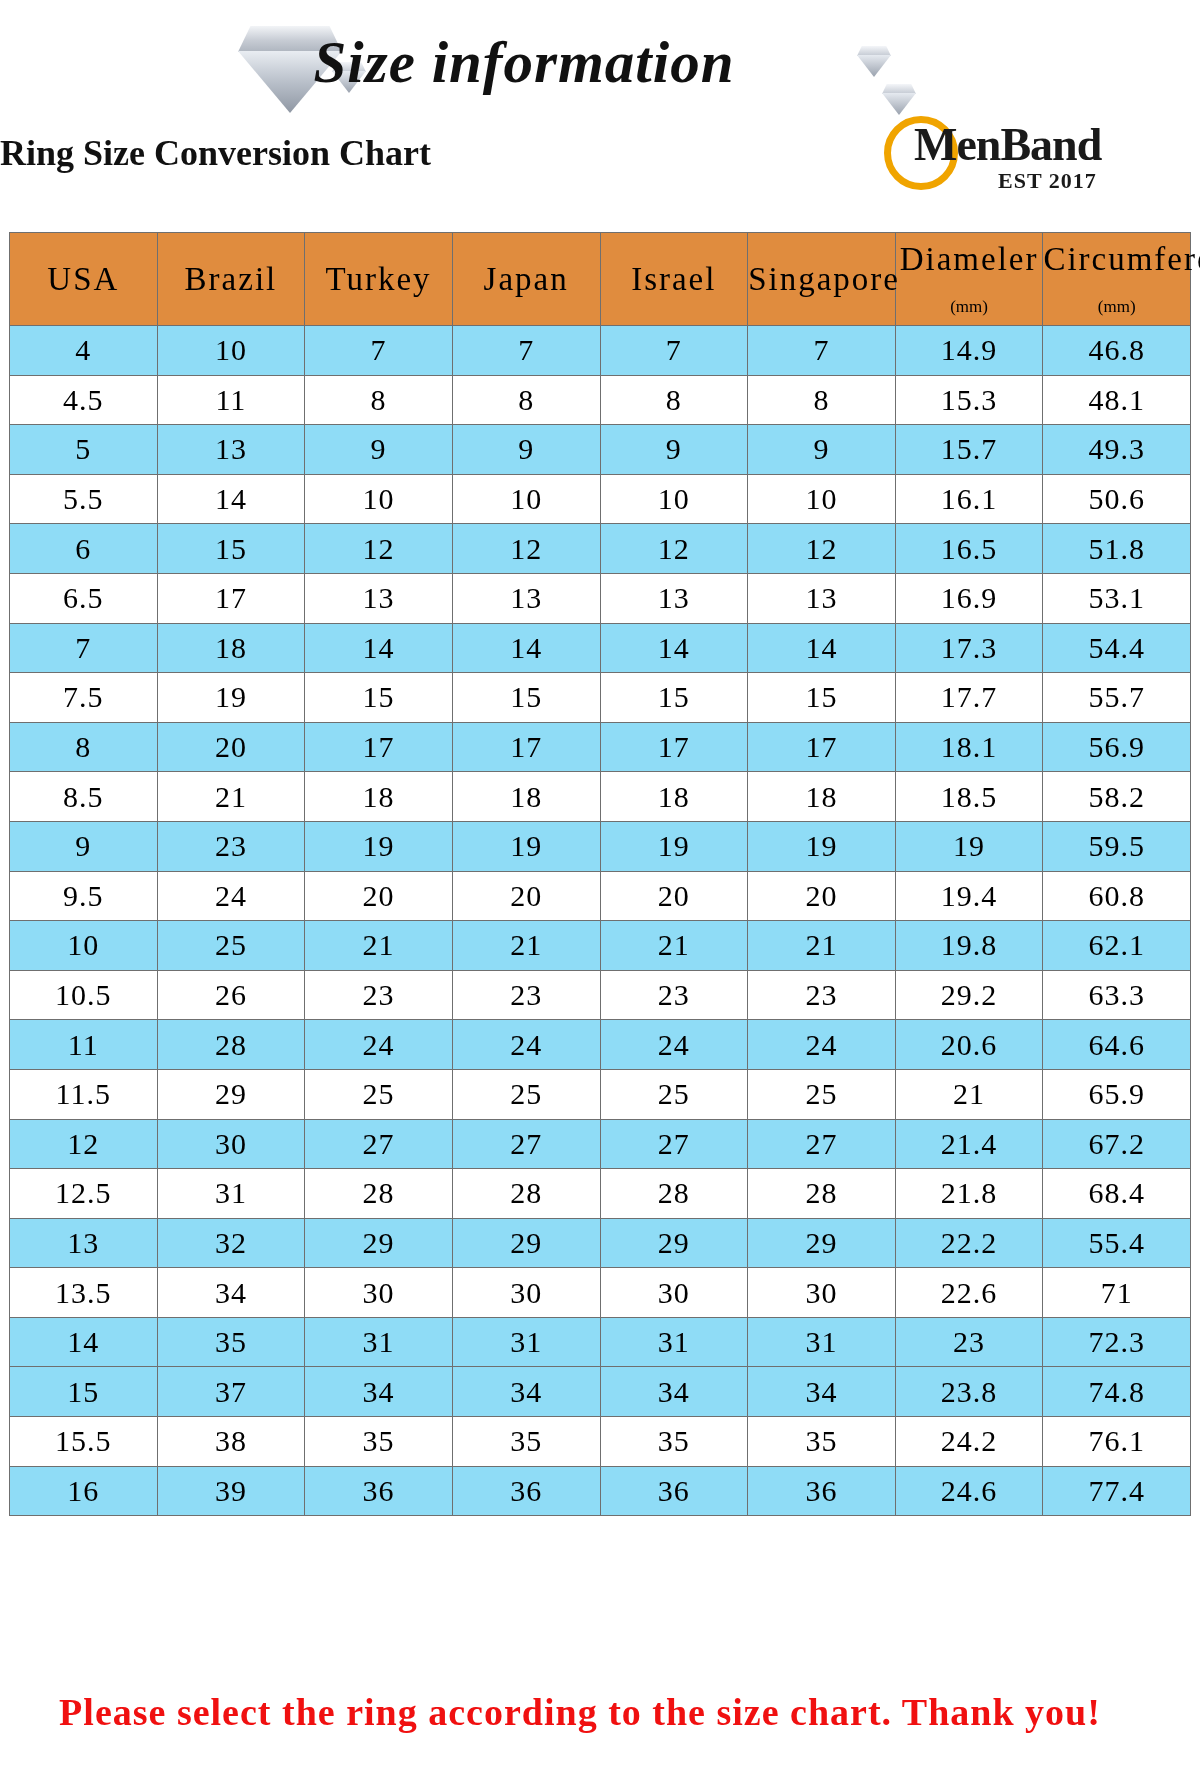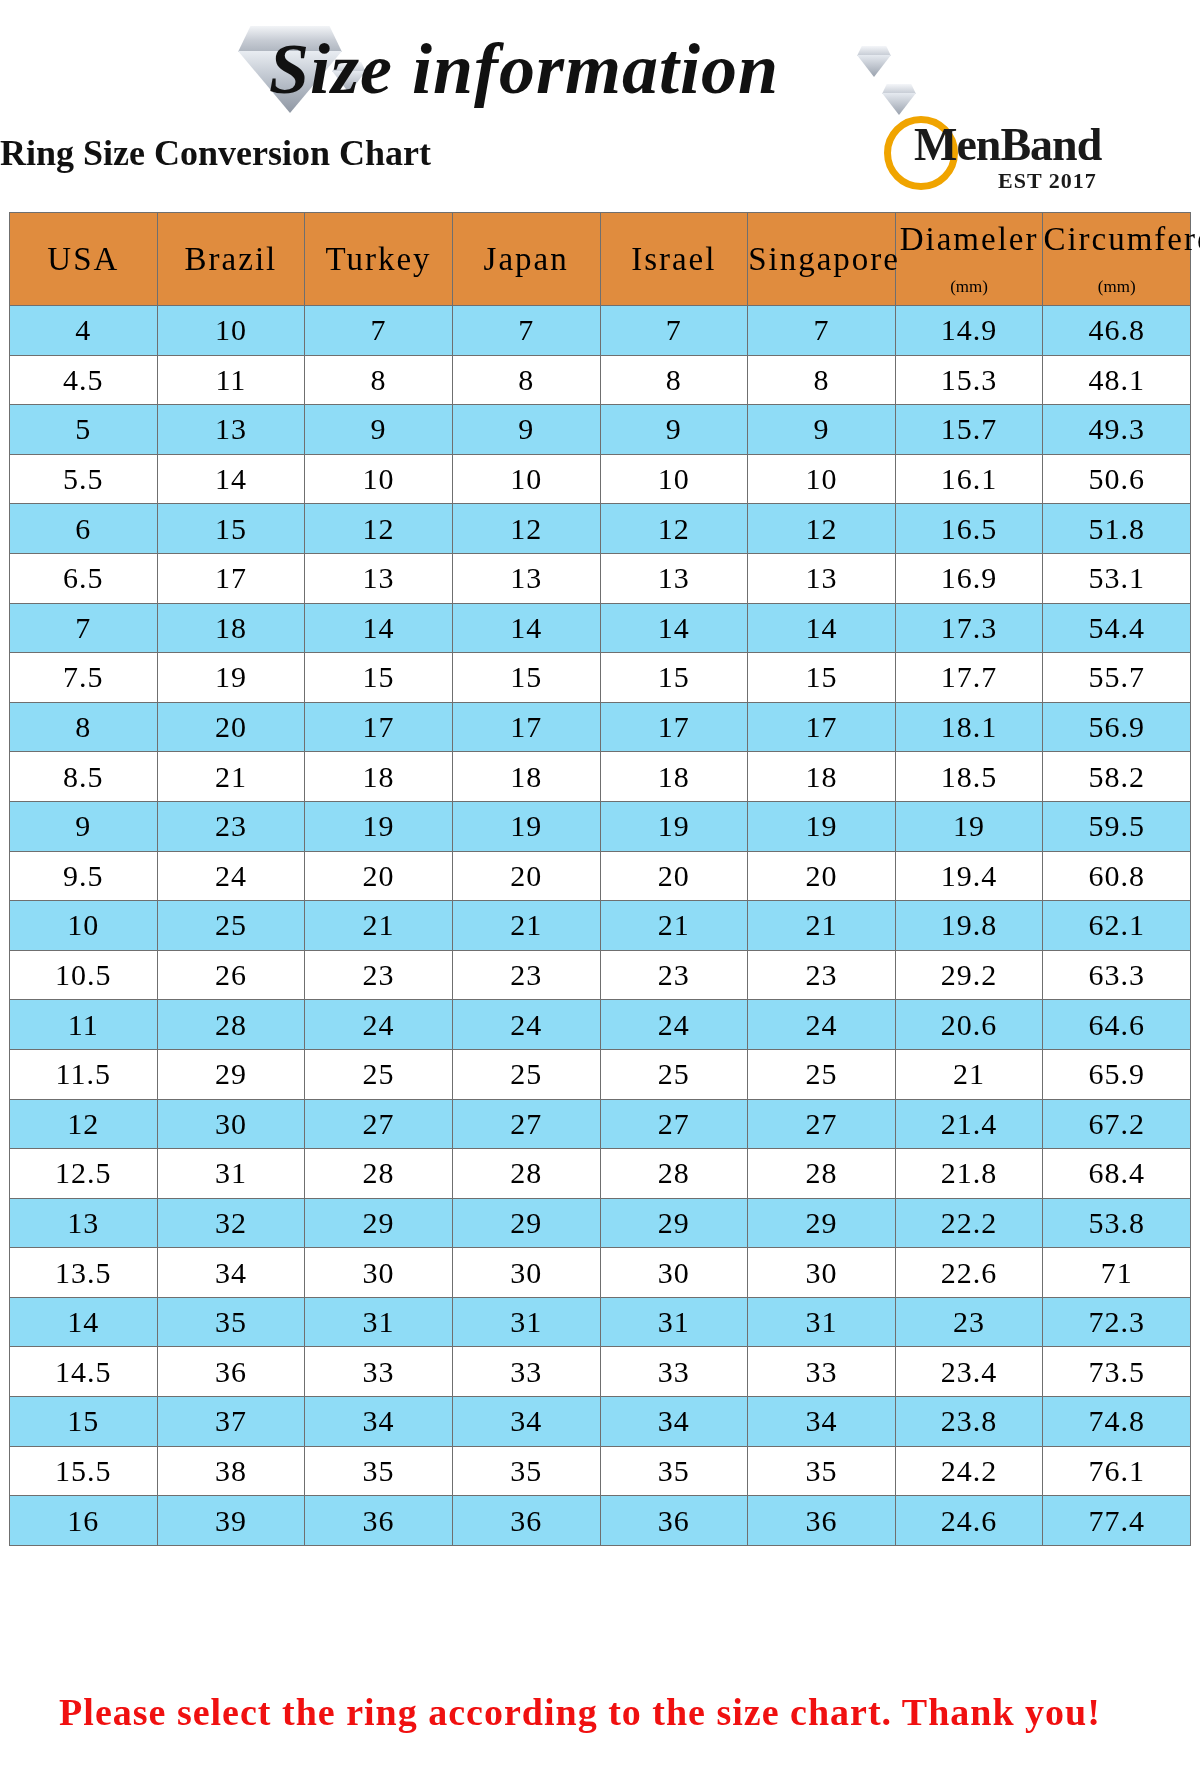--- a/index.html
+++ b/index.html
@@ -27,21 +27,21 @@
   }
   .title-main {
     position: absolute;
     left: 0;
     top: 28px;
     width: 1048px;
     text-align: center;
     font-family: "Liberation Serif", serif;
     font-style: italic;
     font-weight: bold;
-    font-size: 72px;
+    font-size: 59px;
     color: #111111;
     letter-spacing: 1px;
   }
   .title-sub {
     position: absolute;
     left: 0;
     top: 132px;
     width: 1200px;
     text-align: left;
     font-family: "Liberation Serif", serif;
@@ -135,21 +135,21 @@
     font-weight: bold;
     font-size: 22px;
     color: #1a1a1a;
     letter-spacing: 1px;
   }
 
   
   .table-wrap {
     position: absolute;
     left: 9px;
-    top: 212px;
+    top: 232px;
     width: 1182px;
   }
   table.size-table {
     border-collapse: collapse;
     width: 1182px;
     table-layout: fixed;
   }
   table.size-table th,
   table.size-table td {
     border: 1px solid #6f6f6f;
@@ -448,21 +448,21 @@
             <td>68.4</td>
           </tr>
           <tr class="odd">
             <td>13</td>
             <td>32</td>
             <td>29</td>
             <td>29</td>
             <td>29</td>
             <td>29</td>
             <td>22.2</td>
-            <td>53.8</td>
+            <td>55.4</td>
           </tr>
           <tr class="even">
             <td>13.5</td>
             <td>34</td>
             <td>30</td>
             <td>30</td>
             <td>30</td>
             <td>30</td>
             <td>22.6</td>
             <td>71</td>
@@ -470,30 +470,20 @@
           <tr class="odd">
             <td>14</td>
             <td>35</td>
             <td>31</td>
             <td>31</td>
             <td>31</td>
             <td>31</td>
             <td>23</td>
             <td>72.3</td>
           </tr>
-          <tr class="even">
-            <td>14.5</td>
-            <td>36</td>
-            <td>33</td>
-            <td>33</td>
-            <td>33</td>
-            <td>33</td>
-            <td>23.4</td>
-            <td>73.5</td>
-          </tr>
           <tr class="odd">
             <td>15</td>
             <td>37</td>
             <td>34</td>
             <td>34</td>
             <td>34</td>
             <td>34</td>
             <td>23.8</td>
             <td>74.8</td>
           </tr>

